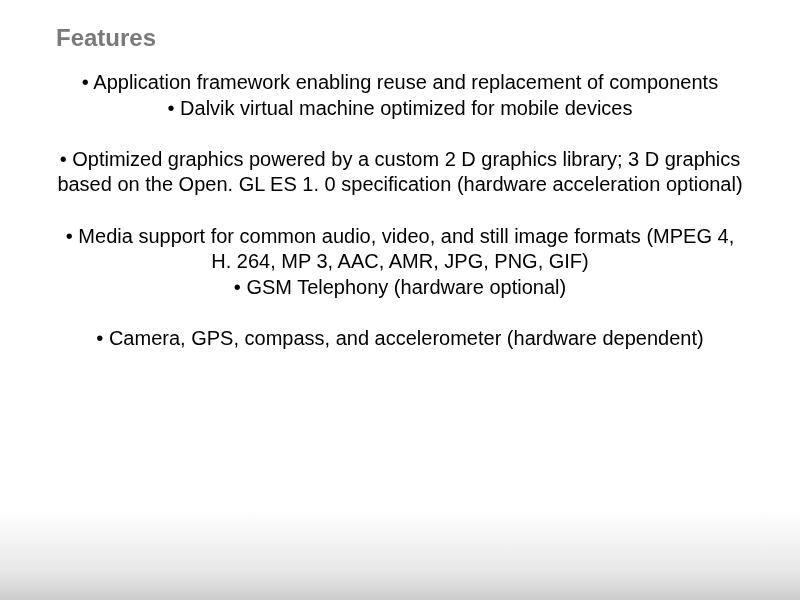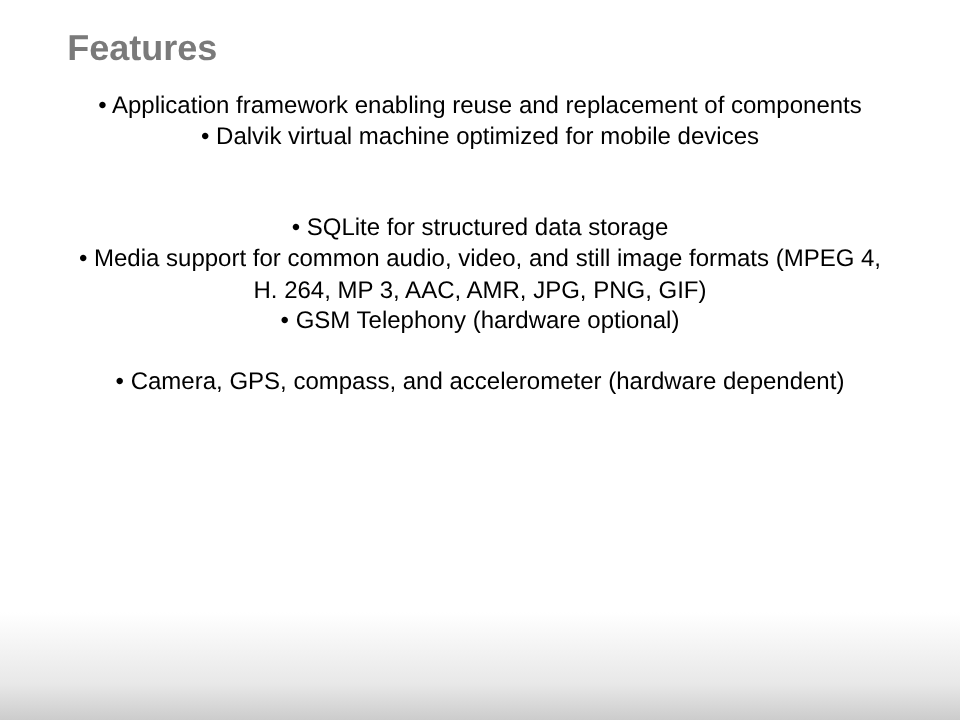--- a/index.html
+++ b/index.html
@@ -11,21 +11,21 @@
     font-family: Arial, Helvetica, sans-serif;
     background: linear-gradient(to bottom, #ffffff 0%, #ffffff 85%, #e8e8e8 95%, #cccccc 100%);
   }
   .slide {
     box-sizing: border-box;
     width: 800px;
     height: 600px;
     padding: 24px 56px 0 56px;
   }
   .title {
-    font-size: 30px;
+    font-size: 24px;
     font-weight: bold;
     color: #7a7a7a;
     margin: 0 0 18px 0;
     font-family: Arial, Helvetica, sans-serif;
   }
   .body {
     font-size: 20px;
     line-height: 1.28;
     color: #000000;
     text-align: center;
@@ -39,20 +39,20 @@
 </style>
 </head>
 <body>
 
 <div class="slide">
   <h1 class="title">Features</h1>
   <div class="body">
     <span class="item"><span class="bullet">•</span> <span>Application framework enabling reuse and replacement of components</span></span><br>
     <span class="item"><span class="bullet">•</span> <span>Dalvik virtual machine optimized for mobile devices</span></span><br>
     <br>
+    <span class="item"><span class="bullet">•</span> <span>Optimized graphics powered by a custom 2 D graphics library; 3 D graphics based on the Open. GL ES 1. 0 specification (hardware acceleration optional)</span></span><br>
     <br>
-    <span class="item"><span class="bullet">•</span> <span>SQLite for structured data storage</span></span><br>
     <span class="item"><span class="bullet">•</span> <span>Media support for common audio, video, and still image formats (MPEG 4, H. 264, MP 3, AAC, AMR, JPG, PNG, GIF)</span></span><br>
     <span class="item"><span class="bullet">•</span> <span>GSM Telephony (hardware optional)</span></span><br>
     <br>
     <span class="item"><span class="bullet">•</span> <span>Camera, GPS, compass, and accelerometer (hardware dependent)</span></span><br>
   </div>
 </div>
 
 </body></html>

